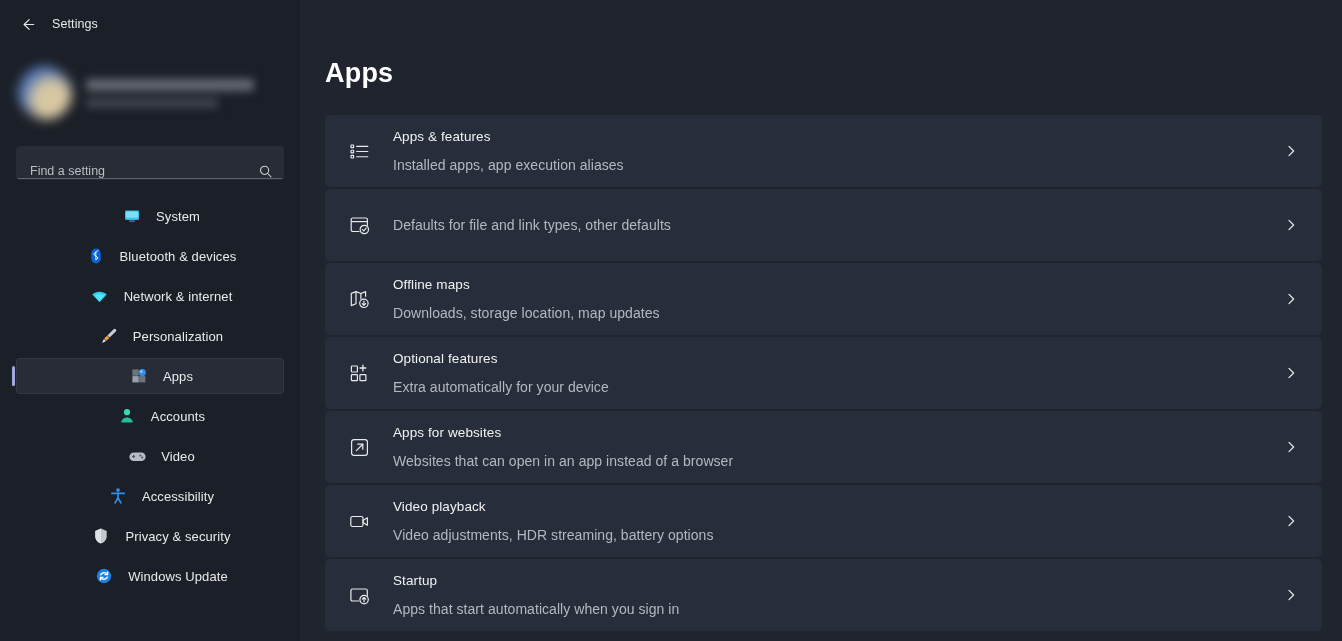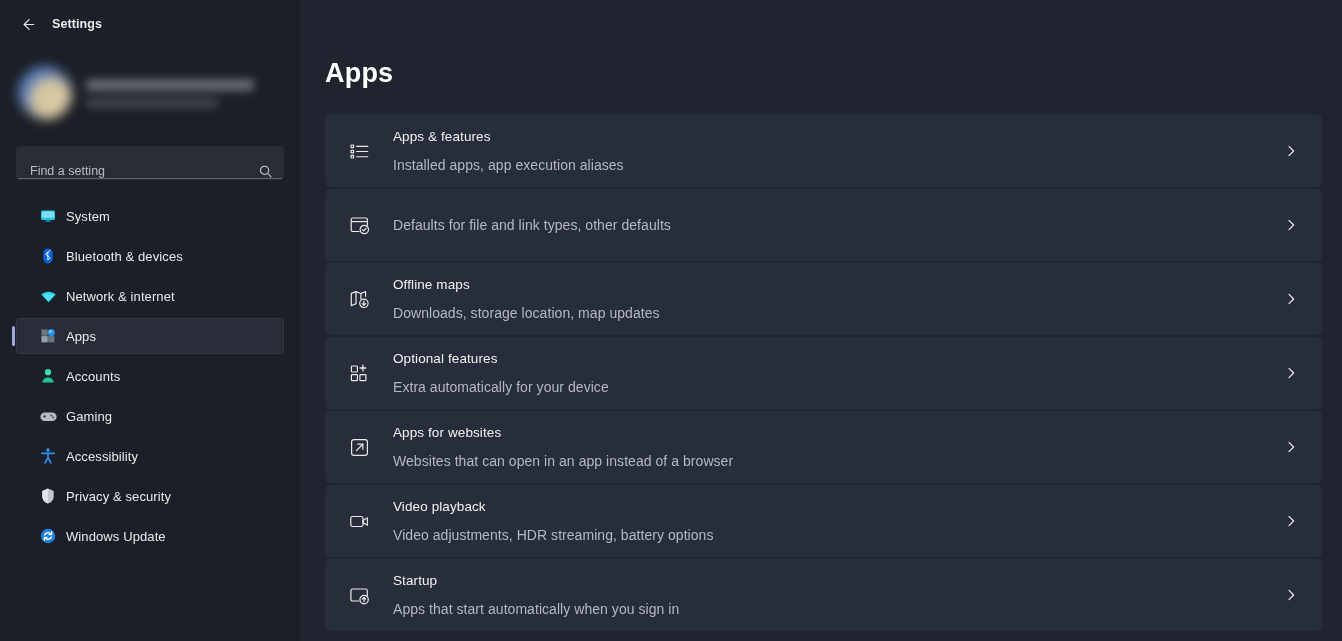--- a/index.html
+++ b/index.html
@@ -30,21 +30,20 @@
     position: relative;
     padding-top: 0;
   }
 
   .titlebar {
     height: 48px;
     display: flex;
     align-items: center;
     padding-left: 12px;
     gap: 10px;
-    font-weight: bold;
   }
 
   .back-btn {
     width: 30px;
     height: 30px;
     display: flex;
     align-items: center;
     justify-content: center;
     border-radius: 4px;
     color: #e6e6e6;
@@ -120,26 +119,27 @@
   }
   .search input::placeholder { color: #b9bcc2; opacity: 1; }
   .search .mag { color: #cfd2d7; display: flex; align-items: center; }
 
   
   .nav { margin-top: 18px; padding: 0 16px; }
   .nav-item {
     height: 36px;
     display: flex;
     align-items: center;
-    gap: 8px;
+    gap: 14px;
     padding-left: 22px;
     border-radius: 4px;
     position: relative;
     margin-bottom: 4px;
     cursor: pointer;
+    justify-content: center;
   }
   .nav-item.selected {
     background: #272c36;
     box-shadow: inset 0 0 0 1px #313743;
   }
   .nav-item.selected .accent {
     content: "";
     position: absolute;
     left: -4px;
     top: 8px;
@@ -268,20 +268,30 @@
       <div class="nav-item">
         <span class="nav-ico">
           <svg width="19" height="19" viewBox="0 0 19 19" aria-hidden="true">
             <path d="M2.3 7.4c4-3.5 10.4-3.5 14.4 0L9.5 15.3 2.3 7.4Z" fill="#2fd0ee"></path>
             <path d="M4.4 8.6c3-2.3 7.2-2.3 10.2 0L9.5 14 4.4 8.6Z" fill="#52e2fb"></path>
           </svg>
         </span>
         <span class="nav-label">Network &amp; internet</span>
       </div>
 
+      <div class="nav-item">
+        <span class="nav-ico">
+          <svg width="18" height="18" viewBox="0 0 18 18" aria-hidden="true">
+            <path d="M13.6 2.2 7.4 8.4l2.2 2.2 6.2-6.2a1.55 1.55 0 0 0-2.2-2.2Z" fill="#c9ccd2"></path>
+            <path d="M7.1 8.7 4.2 11.6l2.2 2.2 2.9-2.9-2.2-2.2Z" fill="#f0a43c"></path>
+            <path d="M3.9 11.9 2 16l4.1-1.9-2.2-2.2Z" fill="#e8e8ea"></path>
+          </svg>
+        </span>
+        <span class="nav-label">Personalization</span>
+      </div>
 
       <div class="nav-item selected">
         <span class="accent"></span>
         <span class="nav-ico">
           <svg width="18" height="18" viewBox="0 0 18 18" aria-hidden="true">
             <rect x="2.4" y="2.4" width="6.3" height="6.3" fill="#6f757f"></rect>
             <rect x="9.1" y="9.1" width="6.3" height="6.3" fill="#6f757f"></rect>
             <rect x="2.4" y="9.1" width="6.3" height="6.3" fill="#9aa0aa"></rect>
             <circle cx="12.3" cy="5.6" r="3.6" fill="#2f8fe8"></circle>
             <circle cx="11.3" cy="4.6" r="1.5" fill="#7cc6f7"></circle>
@@ -304,21 +314,21 @@
       <div class="nav-item">
         <span class="nav-ico">
           <svg width="19" height="19" viewBox="0 0 19 19" aria-hidden="true">
             <rect x="1.4" y="5.4" width="16.2" height="8.6" rx="4.3" fill="#b7bcc4"></rect>
             <rect x="4" y="8.9" width="3.2" height="1.1" rx=".5" fill="#4a4f57"></rect>
             <rect x="5.05" y="7.85" width="1.1" height="3.2" rx=".5" fill="#4a4f57"></rect>
             <circle cx="12.3" cy="8.5" r="1" fill="#4a4f57"></circle>
             <circle cx="14.2" cy="10.4" r="1" fill="#4a4f57"></circle>
           </svg>
         </span>
-        <span class="nav-label">Gaming</span>
+        <span class="nav-label">Video</span>
       </div>
 
       <div class="nav-item">
         <span class="nav-ico">
           <svg width="18" height="18" viewBox="0 0 18 18" aria-hidden="true">
             <circle cx="9" cy="3.1" r="1.9" fill="#2f8fe8"></circle>
             <path d="M2.8 6.3h12.4M9 6.1v5.1M9 10.8l-2.9 5.1M9 10.8l2.9 5.1" stroke="#2f8fe8" stroke-width="1.75" stroke-linecap="round" fill="none"></path>
           </svg>
         </span>
         <span class="nav-label">Accessibility</span>

